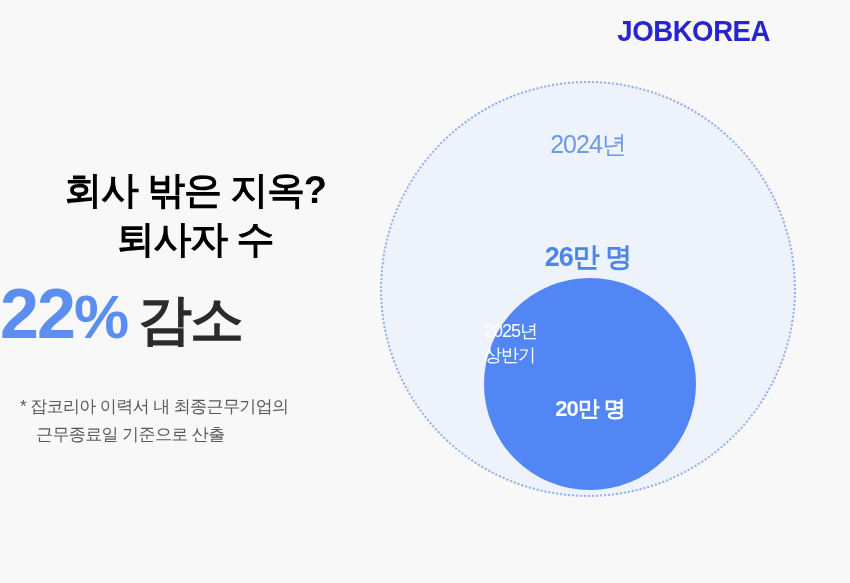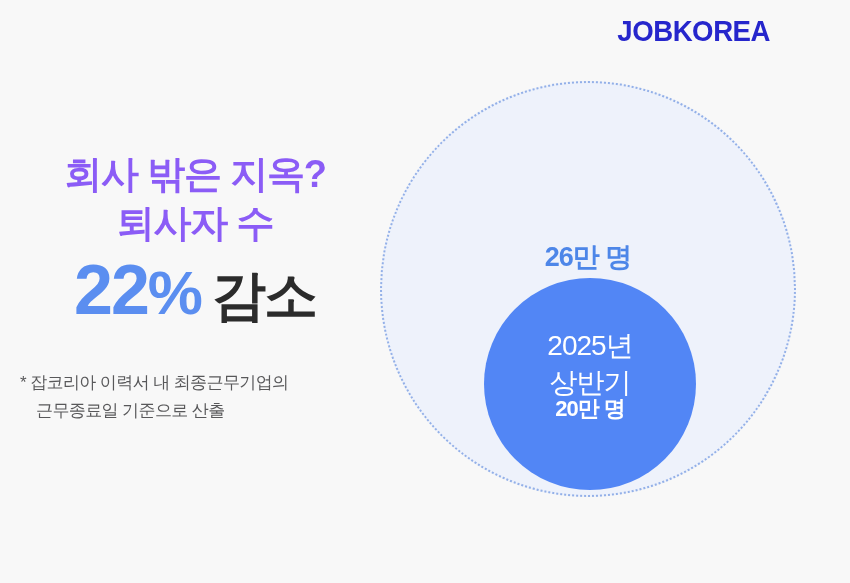--- a/index.html
+++ b/index.html
@@ -42,35 +42,35 @@
   
   .left-panel {
     position: absolute;
     left: 0px;
     top: 150px;
     width: 390px;
   }
 
   .headline {
     text-align: center;
-    color: #8b5cf6;
+    color: #000000;
     font-weight: bold;
     font-size: 38px;
     line-height: 1.28;
     letter-spacing: -1.2px;
-    margin: 0;
+    margin: 16px;
     padding: 0;
   }
   .headline-line {
     display: block;
     white-space: nowrap;
   }
 
   .stat-row {
-    text-align: center;
+    text-align: left;
     margin-top: 8px;
     white-space: nowrap;
     line-height: 1;
   }
   .stat-number {
     font-size: 70px;
     font-weight: bold;
     color: #5b8ef0;
     letter-spacing: -2px;
     vertical-align: baseline;
@@ -156,27 +156,26 @@
     height: 212px;
     border-radius: 50%;
     background: #5286f5;
   }
 
   .circle-inner-label {
     position: absolute;
     left: 0;
     right: 0;
     top: 42px;
-    text-align: center;
+    text-align: left;
     color: #ffffff;
-    font-size: 28px;
+    font-size: 18px;
     line-height: 1.32;
     letter-spacing: -1px;
     font-weight: normal;
-    margin-top: 8px;
   }
   .circle-inner-label .lbl-line { display: block; white-space: nowrap; }
   .circle-inner-value {
     position: absolute;
     left: 0;
     right: 0;
     top: 116px;
     text-align: center;
     color: #ffffff;
     font-size: 22px;
@@ -206,20 +205,21 @@
     <div class="footnote">
       <span class="footnote-line">* 잡코리아 이력서 내 최종근무기업의</span>
       <span class="footnote-line indented">근무종료일 기준으로 산출</span>
     </div>
 
   </div>
 
   <div class="circle-outer">
 
     <div class="circle-outer-label">
+      <span class="lbl-line">2024년</span>
     </div>
 
     <div class="circle-outer-value">26만 명</div>
 
   </div>
 
   <div class="circle-inner">
 
     <div class="circle-inner-label">
       <span class="lbl-line">2025년</span>

